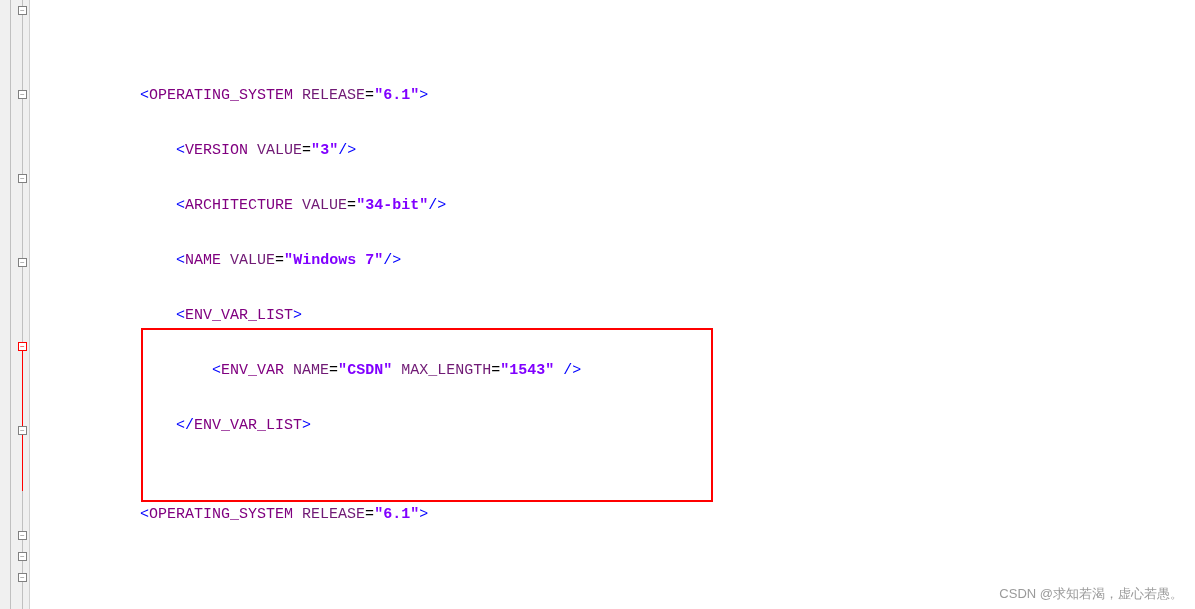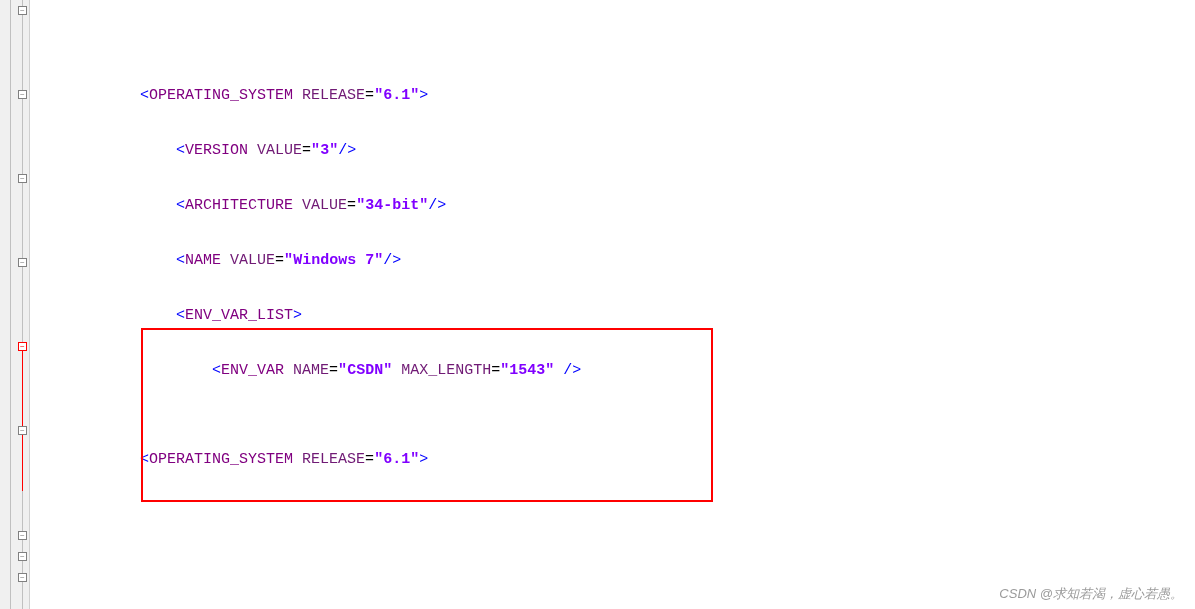--- a/index.html
+++ b/index.html
@@ -97,21 +97,20 @@
     background: #ff0000;
   }
   .watermark {
     position: absolute;
     right: 12px;
     bottom: 6px;
     font-family: Arial, sans-serif;
     font-size: 13px;
     color: rgba(120,120,120,0.75);
     z-index: 5;
-    font-style: italic;
   }
 </style>
 </head>
 <body>
 
 <div class="editor">
   <div class="gutter">
     <div class="vline"></div>
     <div class="fold-line" style="top:0;height:609px;"></div>
     <div class="fold" style="top:6px;"></div>
@@ -129,20 +128,21 @@
   <div class="code">
     <div class="redbox main"></div>
 
     
     <div class="line">            <span class="br">&lt;</span><span class="tag">OPERATING_SYSTEM</span> <span class="attr">RELEASE</span><span class="eq">=</span><span class="val">"<span>6.1</span>"</span><span class="br">&gt;</span></div>
     <div class="line">                <span class="br">&lt;</span><span class="tag">VERSION</span> <span class="attr">VALUE</span><span class="eq">=</span><span class="val">"<span>3</span>"</span><span class="br">/&gt;</span></div>
     <div class="line">                <span class="br">&lt;</span><span class="tag">ARCHITECTURE</span> <span class="attr">VALUE</span><span class="eq">=</span><span class="val">"<span>34-bit</span>"</span><span class="br">/&gt;</span></div>
     <div class="line">                <span class="br">&lt;</span><span class="tag">NAME</span> <span class="attr">VALUE</span><span class="eq">=</span><span class="val">"<span>Windows 7</span>"</span><span class="br">/&gt;</span></div>
     <div class="line">                <span class="br">&lt;</span><span class="tag">ENV_VAR_LIST</span><span class="br">&gt;</span></div>
     <div class="line">                    <span class="br">&lt;</span><span class="tag">ENV_VAR</span> <span class="attr">NAME</span><span class="eq">=</span><span class="val">"<span>CSDN</span>"</span> <span class="attr">MAX_LENGTH</span><span class="eq">=</span><span class="val">"<span>1543</span>"</span> <span class="br">/&gt;</span></div>
+    <div class="line">                <span class="br">&lt;/</span><span class="tag">ENV_VAR_LIST</span><span class="br">&gt;</span></div>
 
     
     <div class="line">            <span class="br">&lt;</span><span class="tag">OPERATING_SYSTEM</span> <span class="attr">RELEASE</span><span class="eq">=</span><span class="val">"<span>6.1</span>"</span><span class="br">&gt;</span></div>
     
     
     
     
     
     
     

